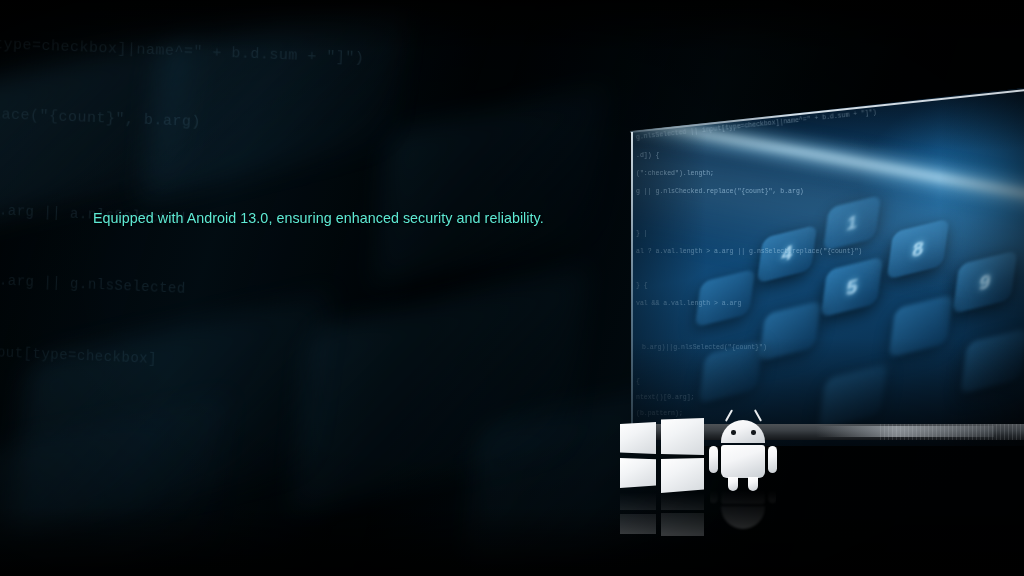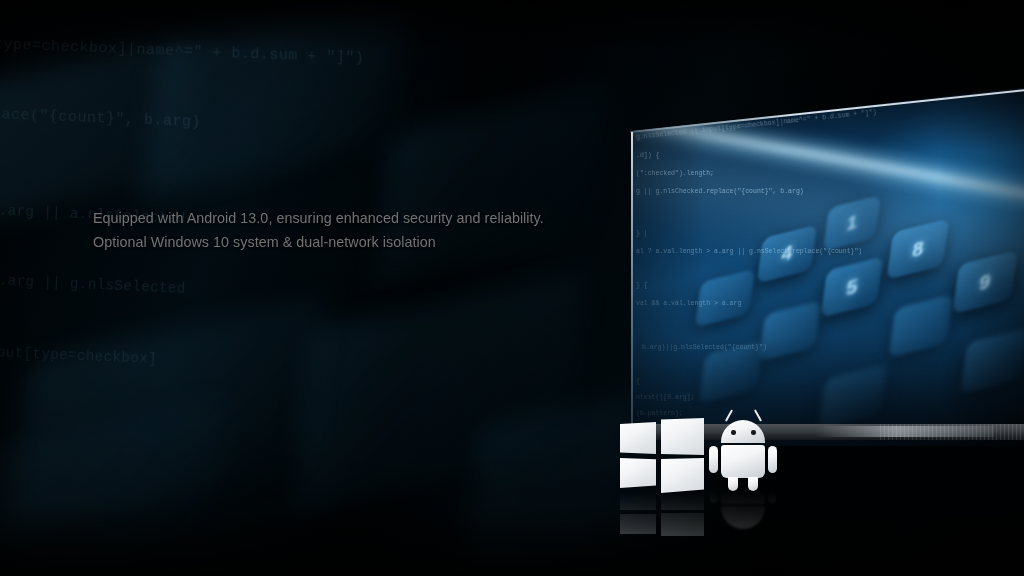--- a/index.html
+++ b/index.html
@@ -274,21 +274,21 @@
     line-height: 1.2;
     margin: 0 0 46px 0;
     background: linear-gradient(96deg, #1f8dff 0%, #2b93fb 34%, #49b6e2 56%, #79e4c4 78%, #8ff0cb 100%);
     -webkit-background-clip: text;
     background-clip: text;
     color: transparent;
     -webkit-text-fill-color: transparent;
   }
   .body-line {
     font-size: 14.3px;
-    color: #737373;
+    color: #5eead4;
     line-height: 24px;
     margin: 0;
     letter-spacing: .05px;
     text-shadow: 0 1px 3px rgba(0,0,0,.85);
   }
 </style>
 </head>
 <body>
 
 <div id="slide">
@@ -396,16 +396,15 @@
     <div class="and-part and-head"></div>
     <div class="and-part and-body"></div>
     <div class="and-part and-arm l"></div>
     <div class="and-part and-arm r"></div>
     <div class="and-part and-leg l"></div>
     <div class="and-part and-leg r"></div>
   </div>
 
   <div id="text-block">
     <p class="body-line">Equipped with Android 13.0, ensuring enhanced security and reliability.</p>
-    <p class="body-line">Optional Windows 10 system &amp; dual-network isolation</p>
   </div>
 
 </div>
 
 </body></html>

